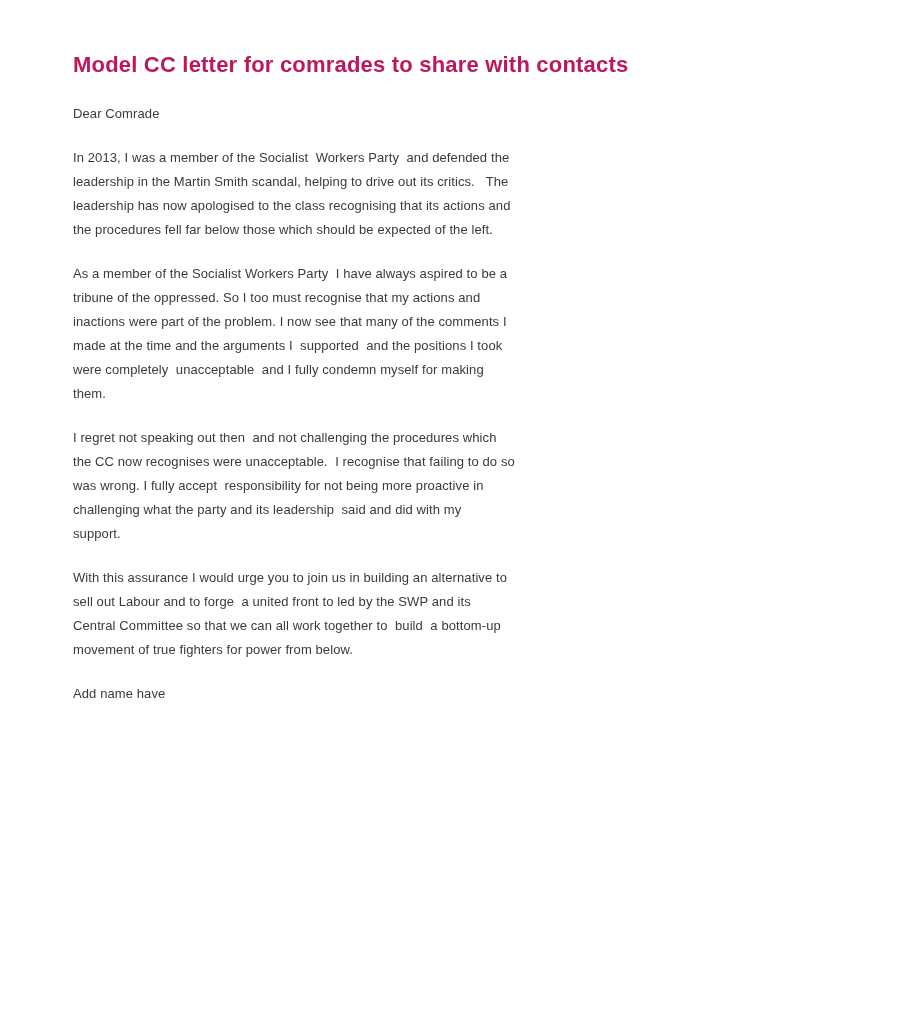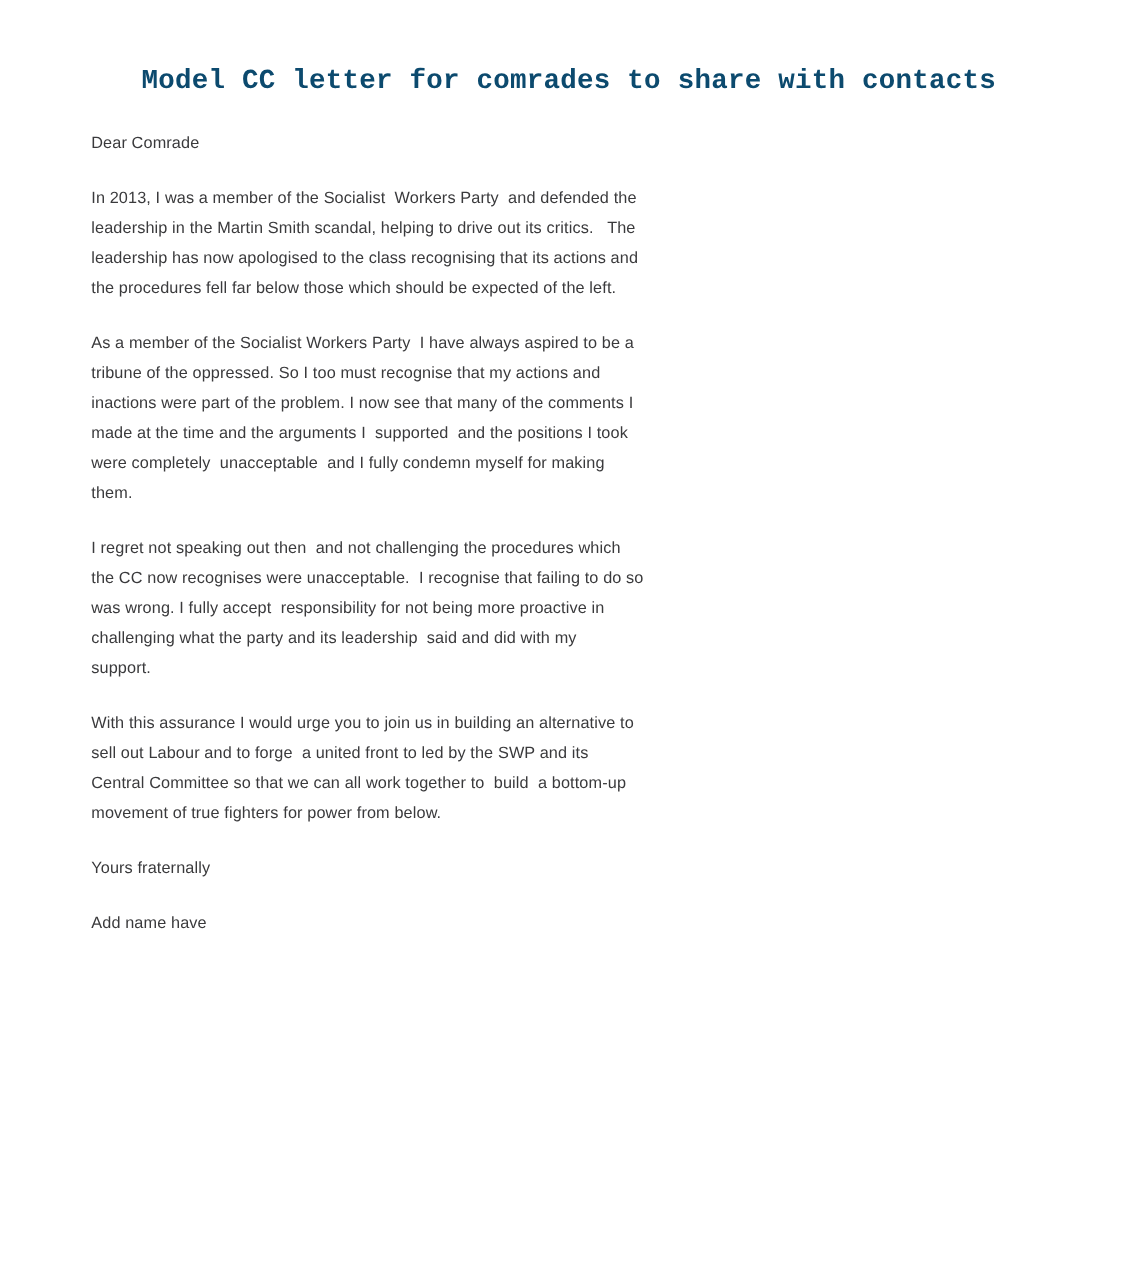--- a/index.html
+++ b/index.html
@@ -17,25 +17,24 @@
     box-sizing: border-box;
     width: 897px;
     height: 1024px;
     background: #ffffff;
     padding: 52px 60px 0 73px;
   }
   .letter-title {
     font-size: 22px;
     line-height: 26px;
     font-weight: bold;
-    color: #0c4a6e;
-    text-align: center;
+    color: #be185d;
+    text-align: left;
     margin: 0 0 24px 0;
     letter-spacing: 0.2px;
-    font-family: Liberation Mono, monospace;
   }
   .para {
     font-size: 13px;
     line-height: 24px;
     color: #3a3a3c;
     margin: 0 0 20px 0;
     white-space: pre-wrap;
     letter-spacing: 0.1px;
   }
   .signature-line {
@@ -67,17 +66,16 @@
 was wrong. I fully accept  responsibility for not being more proactive in
 challenging what the party and its leadership  said and did with my
 support.</p>
 
 
   <p class="para">With this assurance I would urge you to join us in building an alternative to
 sell out Labour and to forge  a united front to led by the SWP and its
 Central Committee so that we can all work together to  build  a bottom-up
 movement of true fighters for power from below.</p>
 
-  <p class="para">Yours fraternally</p>
 
   <p class="para">Add name have</p>
 
 </div>
 
 </body></html>

